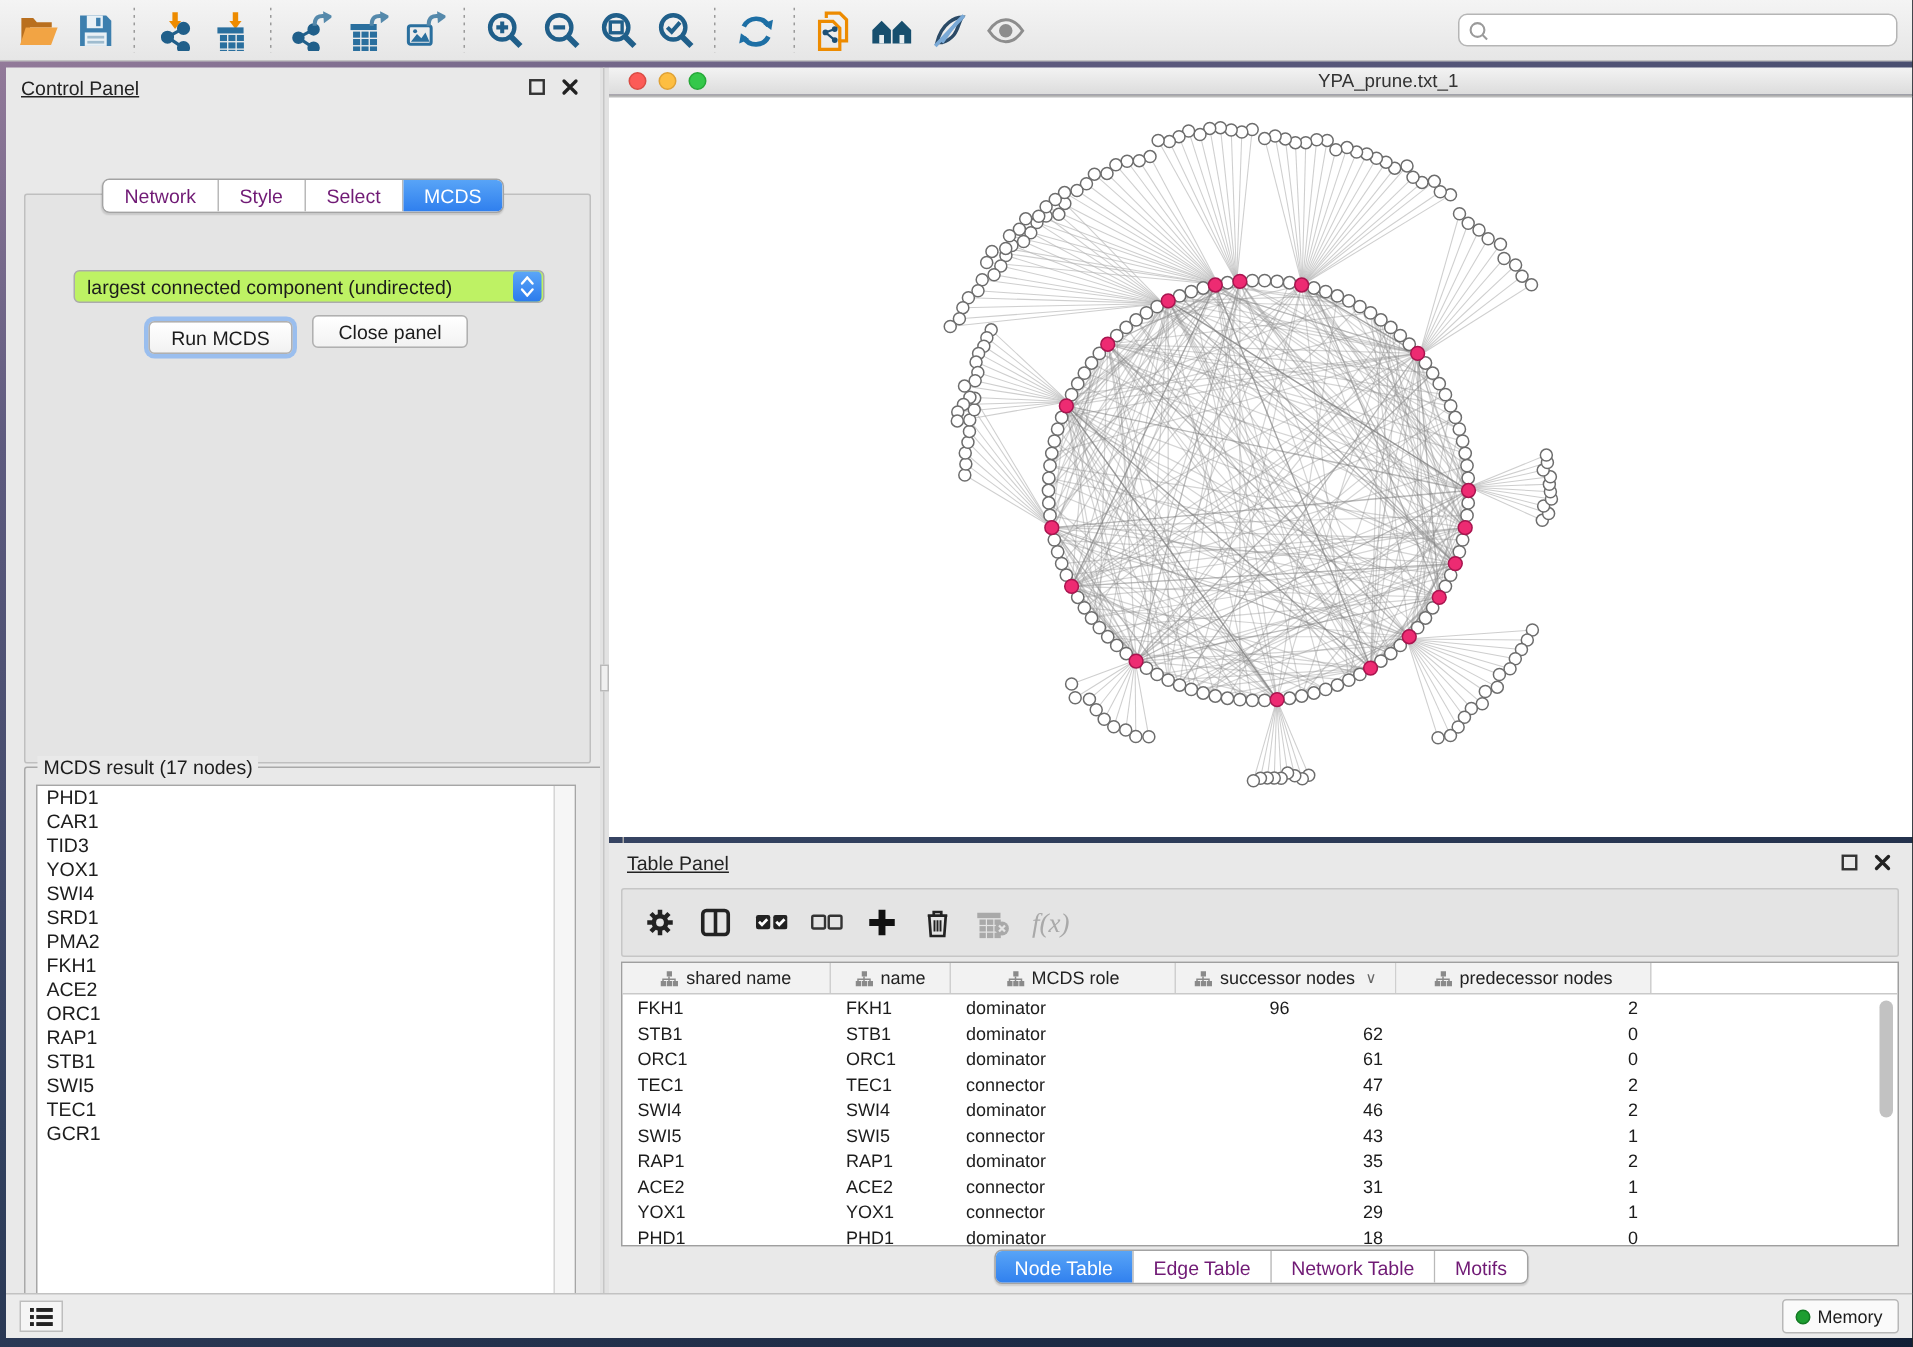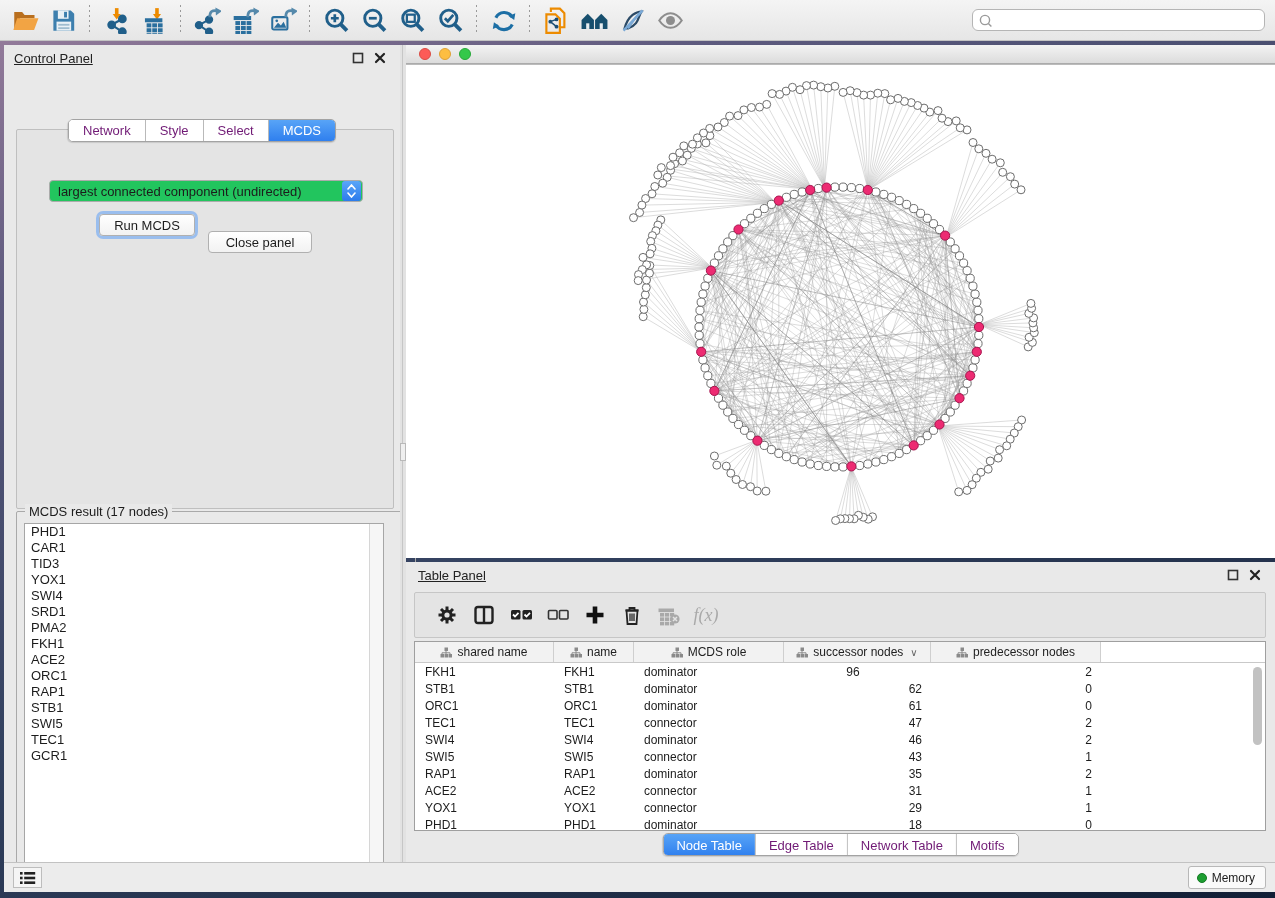--- a/index.html
+++ b/index.html
@@ -30,32 +30,32 @@
   #cp-tabs{position:absolute;top:74px;left:50%;transform:translateX(-50%);z-index:3;}
   .seg{display:flex;border:1px solid #a3a3a3;border-radius:5px;overflow:hidden;background:#fff;
        box-shadow:0 1px 1px rgba(0,0,0,.12);height:21px;}
   .seg .segitem{font-size:13px;padding:0 14px;display:flex;align-items:center;background:#fff;
        border-right:1px solid #b9b9b9;color:#701a75;cursor:default;white-space:nowrap;}
   .seg .segitem:last-child{border-right:none;}
   .seg .segitem.sel{background:linear-gradient(#58a4f7,#2f7fee);color:#fff;}
   #cp-content{position:absolute;left:12px;top:84px;width:376px;height:378px;
     background:#e4e4e4;border:1px solid #bfbfbf;border-radius:2px;}
   #opt-label{position:absolute;top:29px;width:100%;text-align:center;font-size:13px;}
-  #opt-select{position:absolute;left:32px;top:50px;width:314px;height:22px;background:#22c55e;
+  #opt-select{position:absolute;left:32px;top:50px;width:314px;height:22px;background:#bef264;
     border:1px solid #ababab;border-radius:4px;display:flex;align-items:center;box-sizing:border-box;}
   #opt-select .val{flex:1;font-size:13px;padding-left:8px;white-space:nowrap;overflow:hidden;}
   #opt-stepper{width:19px;height:20px;border-radius:3px;margin-right:1px;
     background:linear-gradient(#5ba6f8,#2c7bec);display:flex;flex-direction:column;
     align-items:center;justify-content:center;gap:2px;}
   #opt-stepper svg{width:9px;height:6px;display:block;}
   .mbtn{position:absolute;height:22px;background:linear-gradient(#ffffff,#f2f2f2);
     border:1px solid #b0b0b0;border-radius:4px;font-size:13px;font-family:"Liberation Sans",sans-serif;
     display:flex;align-items:center;justify-content:center;box-sizing:border-box;}
   #run-btn{left:82px;top:84px;width:96px;box-shadow:0 0 0 3px rgba(105,165,245,.6);}
-  #closepanel-btn{left:191px;top:101px;width:104px;text-align:right;}
+  #closepanel-btn{left:191px;top:80px;width:104px;text-align:right;}
   
   #mcds-group{position:absolute;left:12px;top:466px;width:374px;height:372px;
     border:1px solid #a9a9a9;border-radius:2px;padding-left:24px;}
   #mcds-group-title{position:absolute;left:8px;top:-8px;background:#e9e9e9;padding:0 4px;font-size:13px;}
   #mcds-list{position:absolute;left:7px;top:11px;width:358px;height:352px;background:#fff;
     border:1px solid #a6a6a6;overflow:hidden;}
   #mcds-scroll{position:absolute;right:0;top:0;width:13px;height:100%;background:#f6f6f6;border-left:1px solid #d6d6d6;}
   .mcds-item{font-size:13px;line-height:16px;padding-left:6px;}
   
   #vsplit{position:absolute;left:400px;top:45px;width:6px;height:817px;background:#e2e2e2;}
@@ -65,21 +65,21 @@
   #network-panel{position:absolute;left:406px;top:45px;width:869px;height:513px;}
   #net-titlebar{position:absolute;left:0;top:0;width:100%;height:18px;
     background:linear-gradient(#f3f3f3,#dcdcdc);border-bottom:1px solid #ababab;}
   #net-title{position:absolute;left:0;top:2px;width:100%;text-align:center;font-size:12.5px;color:#333;padding-left:170px;box-sizing:border-box;}
   .tl{position:absolute;top:3px;width:12px;height:12px;border-radius:50%;}
   #net-canvas{position:absolute;left:0;top:19px;width:869px;height:494px;background:#fff;border-top:1px solid #bbb;box-sizing:border-box;}
   
   #table-panel{left:406px;top:562px;width:869px;height:300px;}
   #tp-toolbar{position:absolute;left:8px;top:30px;width:852px;height:46px;background:#e4e4e4;
     border:1px solid #c6c6c6;border-radius:2px;display:flex;align-items:center;padding-left:14px;box-sizing:border-box;}
-  .tpbtn{width:36px;height:34px;display:flex;align-items:center;justify-content:center;flex:0 0 auto;margin-right:1px;}
+  .tpbtn{width:36px;height:34px;display:flex;align-items:center;justify-content:flex-start;flex:0 0 auto;margin-right:1px;}
   .tpbtn svg{width:22px;height:22px;}
   .fx{font-family:"Liberation Serif",serif;font-style:italic;font-size:18px;color:#a9a9a9;}
   #tp-table{position:absolute;left:8px;top:79px;width:852px;height:190px;background:#fff;
     border:1px solid #9f9f9f;overflow:hidden;box-sizing:border-box;}
   #tp-header{display:flex;height:20px;border-bottom:1px solid #c9c9c9;}
   .hcell{background:#f2f2f2;border-right:1px solid #cfcfcf;display:flex;align-items:center;
     justify-content:center;font-size:12px;color:#222;gap:5px;box-sizing:border-box;flex:0 0 auto;}
   .hcell svg{width:12px;height:11px;flex:0 0 auto;}
   .hcell .chev{color:#666;font-size:10px;margin-left:2px;}
   .trow{display:flex;height:17px;align-items:center;font-size:12px;}
@@ -353,20 +353,21 @@
   <div id="vsplit">
     <div class="line"></div>
       <div class="grip"></div>
   </div>
 
   <div id="network-panel">
     <div id="net-titlebar">
       <div class="tl" style="left:13px;background:#fc5b57;border:1px solid #d94c44;box-sizing:border-box;"></div>
       <div class="tl" style="left:33px;background:#fdbe41;border:1px solid #dfa135;box-sizing:border-box;"></div>
       <div class="tl" style="left:53px;background:#34c84a;border:1px solid #26a838;box-sizing:border-box;"></div>
+      <div id="net-title">YPA_prune.txt_1</div>
     </div>
     <div id="net-canvas">
       <svg id="net-svg" width="869" height="494" viewBox="0 0 869 494">
           <g>
             <line x1="372.8" y1="135.6" x2="301.8" y2="213.3" stroke="#8f8f8f" stroke-opacity="0.38" stroke-width="0.8"></line>
             <line x1="372.8" y1="135.6" x2="514.6" y2="375.7" stroke="#8f8f8f" stroke-opacity="0.38" stroke-width="0.8"></line>
             <line x1="372.8" y1="135.6" x2="358.3" y2="380.4" stroke="#8f8f8f" stroke-opacity="0.38" stroke-width="0.8"></line>
             <line x1="372.8" y1="135.6" x2="500.6" y2="139.4" stroke="#8f8f8f" stroke-opacity="0.38" stroke-width="0.8"></line>
             <line x1="372.8" y1="135.6" x2="294.0" y2="278.6" stroke="#8f8f8f" stroke-opacity="0.38" stroke-width="0.8"></line>
             <line x1="372.8" y1="135.6" x2="420.6" y2="122.6" stroke="#8f8f8f" stroke-opacity="0.38" stroke-width="0.8"></line>

